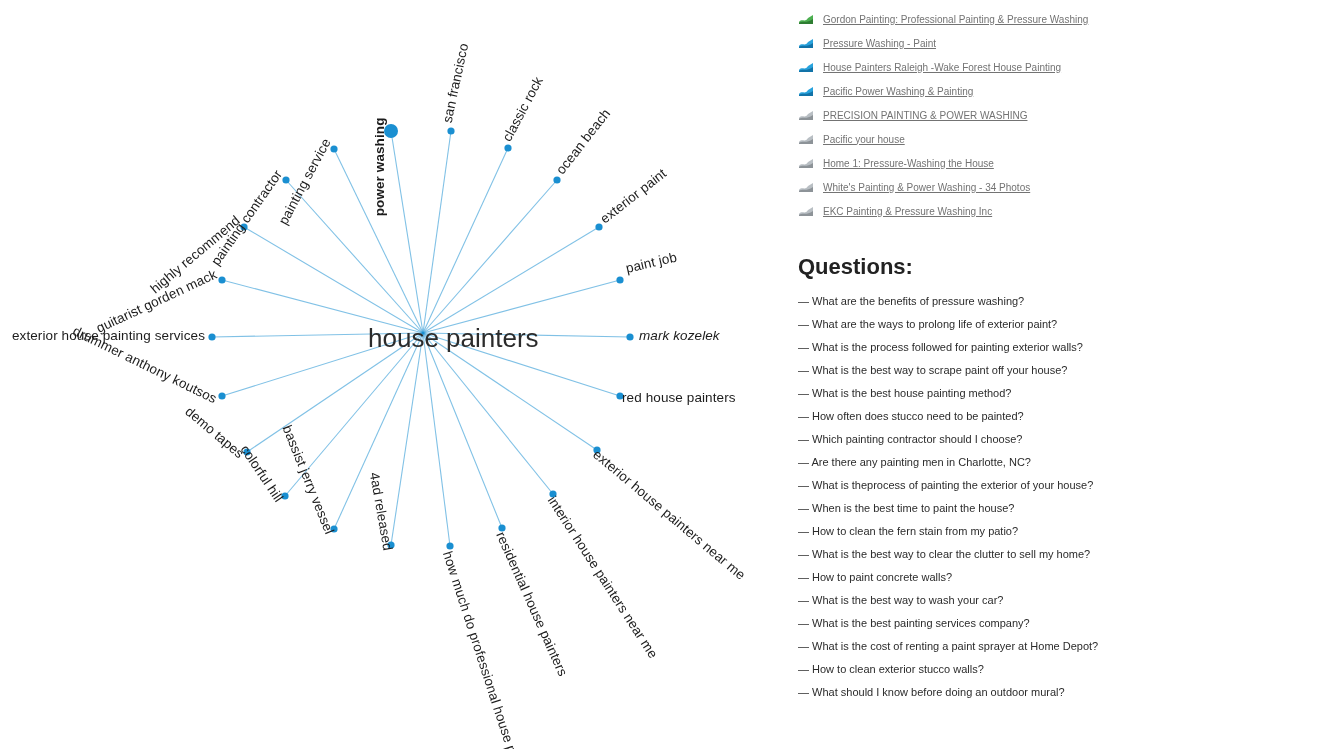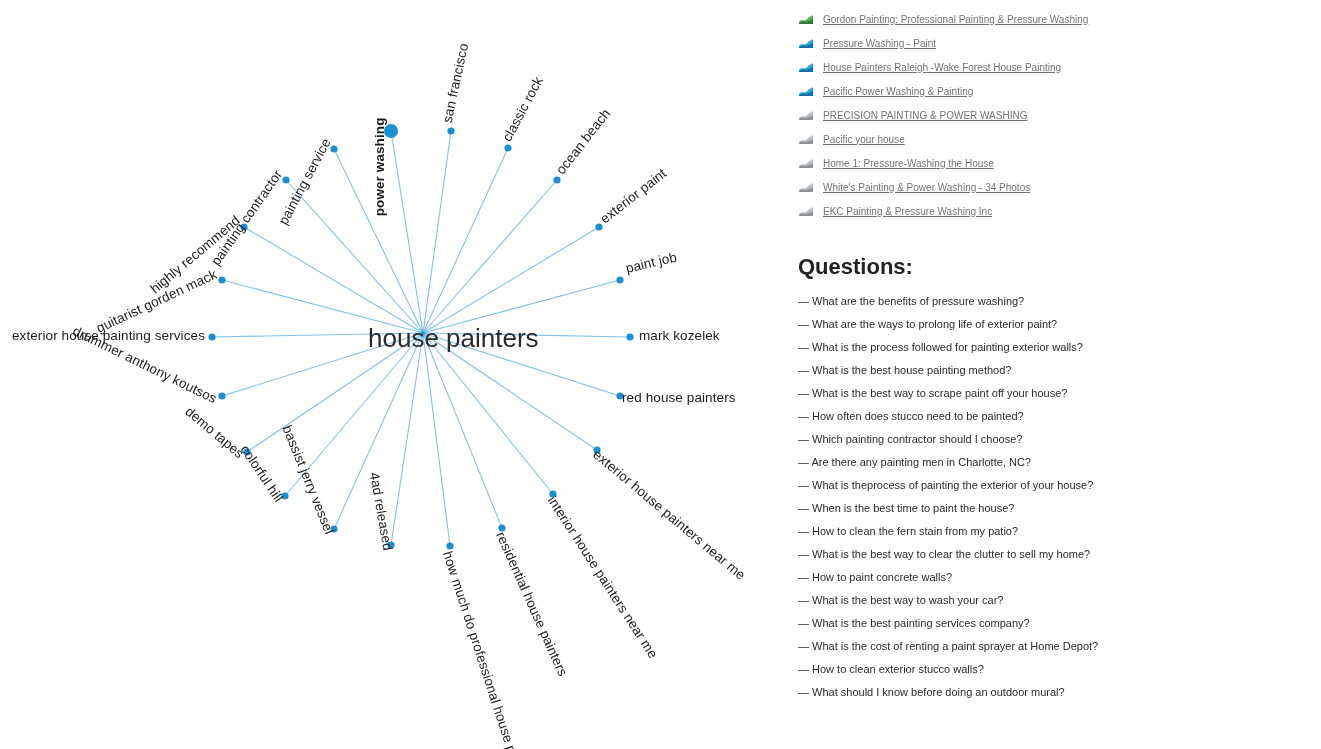--- a/index.html
+++ b/index.html
@@ -167,21 +167,21 @@
       <div class="node-label" style="left: 216px; top: 392px; transform: translateX(-100%) rotate(26deg); transform-origin: 100% 50%;">drummer anthony koutsos</div>
       <div class="node-label" style="left: 242px; top: 448px; transform: translateX(-100%) rotate(40deg); transform-origin: 100% 50%;">demo tapes</div>
       <div class="node-label" style="left: 280px; top: 493px; transform: translateX(-100%) rotate(56deg); transform-origin: 100% 50%;">colorful hill</div>
       <div class="node-label" style="left: 330px; top: 526px; transform: translateX(-100%) rotate(68deg); transform-origin: 100% 50%;">bassist jerry vessel</div>
       <div class="node-label" style="left: 388px; top: 543px; transform: translateX(-100%) rotate(80deg); transform-origin: 100% 50%;">4ad released</div>
       <div class="node-label" style="left: 447px; top: 544px; transform: rotate(72deg); transform-origin: 0px 50%;">how much do professional house p</div>
       <div class="node-label" style="left: 500px; top: 525px; transform: rotate(66deg); transform-origin: 0px 50%;">residential house painters</div>
       <div class="node-label" style="left: 551px; top: 490px; transform: rotate(57deg); transform-origin: 0px 50%;">interior house painters near me</div>
       <div class="node-label" style="left: 595px; top: 445px; transform: rotate(40deg); transform-origin: 0px 50%;">exterior house painters near me</div>
       <div class="node-label" style="left: 622px; top: 390px; transform: rotate(0deg); transform-origin: 0px 50%;">red house painters</div>
-      <div class="node-label" style="left: 639px; top: 328px; transform: rotate(0deg); transform-origin: 0px 50%;">mark kozelek</div>
+      <div class="node-label" style="left: 639px; top: 328px; transform: rotate(0deg); transform-origin: 0px 50%; font-style: italic;">mark kozelek</div>
       <div class="node-label" style="left: 626px; top: 261px; transform: rotate(-13deg); transform-origin: 0px 50%;">paint job</div>
       <div class="node-label" style="left: 602px; top: 213px; transform: rotate(-38deg); transform-origin: 0px 50%;">exterior paint</div>
       <div class="node-label" style="left: 559px; top: 165px; transform: rotate(-52deg); transform-origin: 0px 50%;">ocean beach</div>
       <div class="node-label" style="left: 506px; top: 133px; transform: rotate(-62deg); transform-origin: 0px 50%;">classic rock</div>
       <div class="node-label" style="left: 447px; top: 115px; transform: rotate(-78deg); transform-origin: 0px 50%;">san francisco</div>
     </div>
 
   <div id="right-panel">
     <div id="results-list">
         <div class="result-row">
@@ -264,22 +264,22 @@
             </svg>
           </span>
           <span class="result-title">EKC Painting &amp; Pressure Washing Inc</span>
         </div>
       </div>
     <div id="questions-heading">Questions:</div>
     <div id="questions-list">
         <div class="question-row"><span class="dash">—</span><span> What are the benefits of pressure washing?</span></div>
         <div class="question-row"><span class="dash">—</span><span> What are the ways to prolong life of exterior paint?</span></div>
         <div class="question-row"><span class="dash">—</span><span> What is the process followed for painting exterior walls?</span></div>
+        <div class="question-row"><span class="dash">—</span><span> What is the best way to scrape paint off your house?</span></div>
         <div class="question-row"><span class="dash">—</span><span> What is the best house painting method?</span></div>
-        <div class="question-row"><span class="dash">—</span><span> What is the best way to scrape paint off your house?</span></div>
         <div class="question-row"><span class="dash">—</span><span> How often does stucco need to be painted?</span></div>
         <div class="question-row"><span class="dash">—</span><span> Which painting contractor should I choose?</span></div>
         <div class="question-row"><span class="dash">—</span><span> Are there any painting men in Charlotte, NC?</span></div>
         <div class="question-row"><span class="dash">—</span><span> What is theprocess of painting the exterior of your house?</span></div>
         <div class="question-row"><span class="dash">—</span><span> When is the best time to paint the house?</span></div>
         <div class="question-row"><span class="dash">—</span><span> How to clean the fern stain from my patio?</span></div>
         <div class="question-row"><span class="dash">—</span><span> What is the best way to clear the clutter to sell my home?</span></div>
         <div class="question-row"><span class="dash">—</span><span> How to paint concrete walls?</span></div>
         <div class="question-row"><span class="dash">—</span><span> What is the best way to wash your car?</span></div>
         <div class="question-row"><span class="dash">—</span><span> What is the best painting services company?</span></div>

